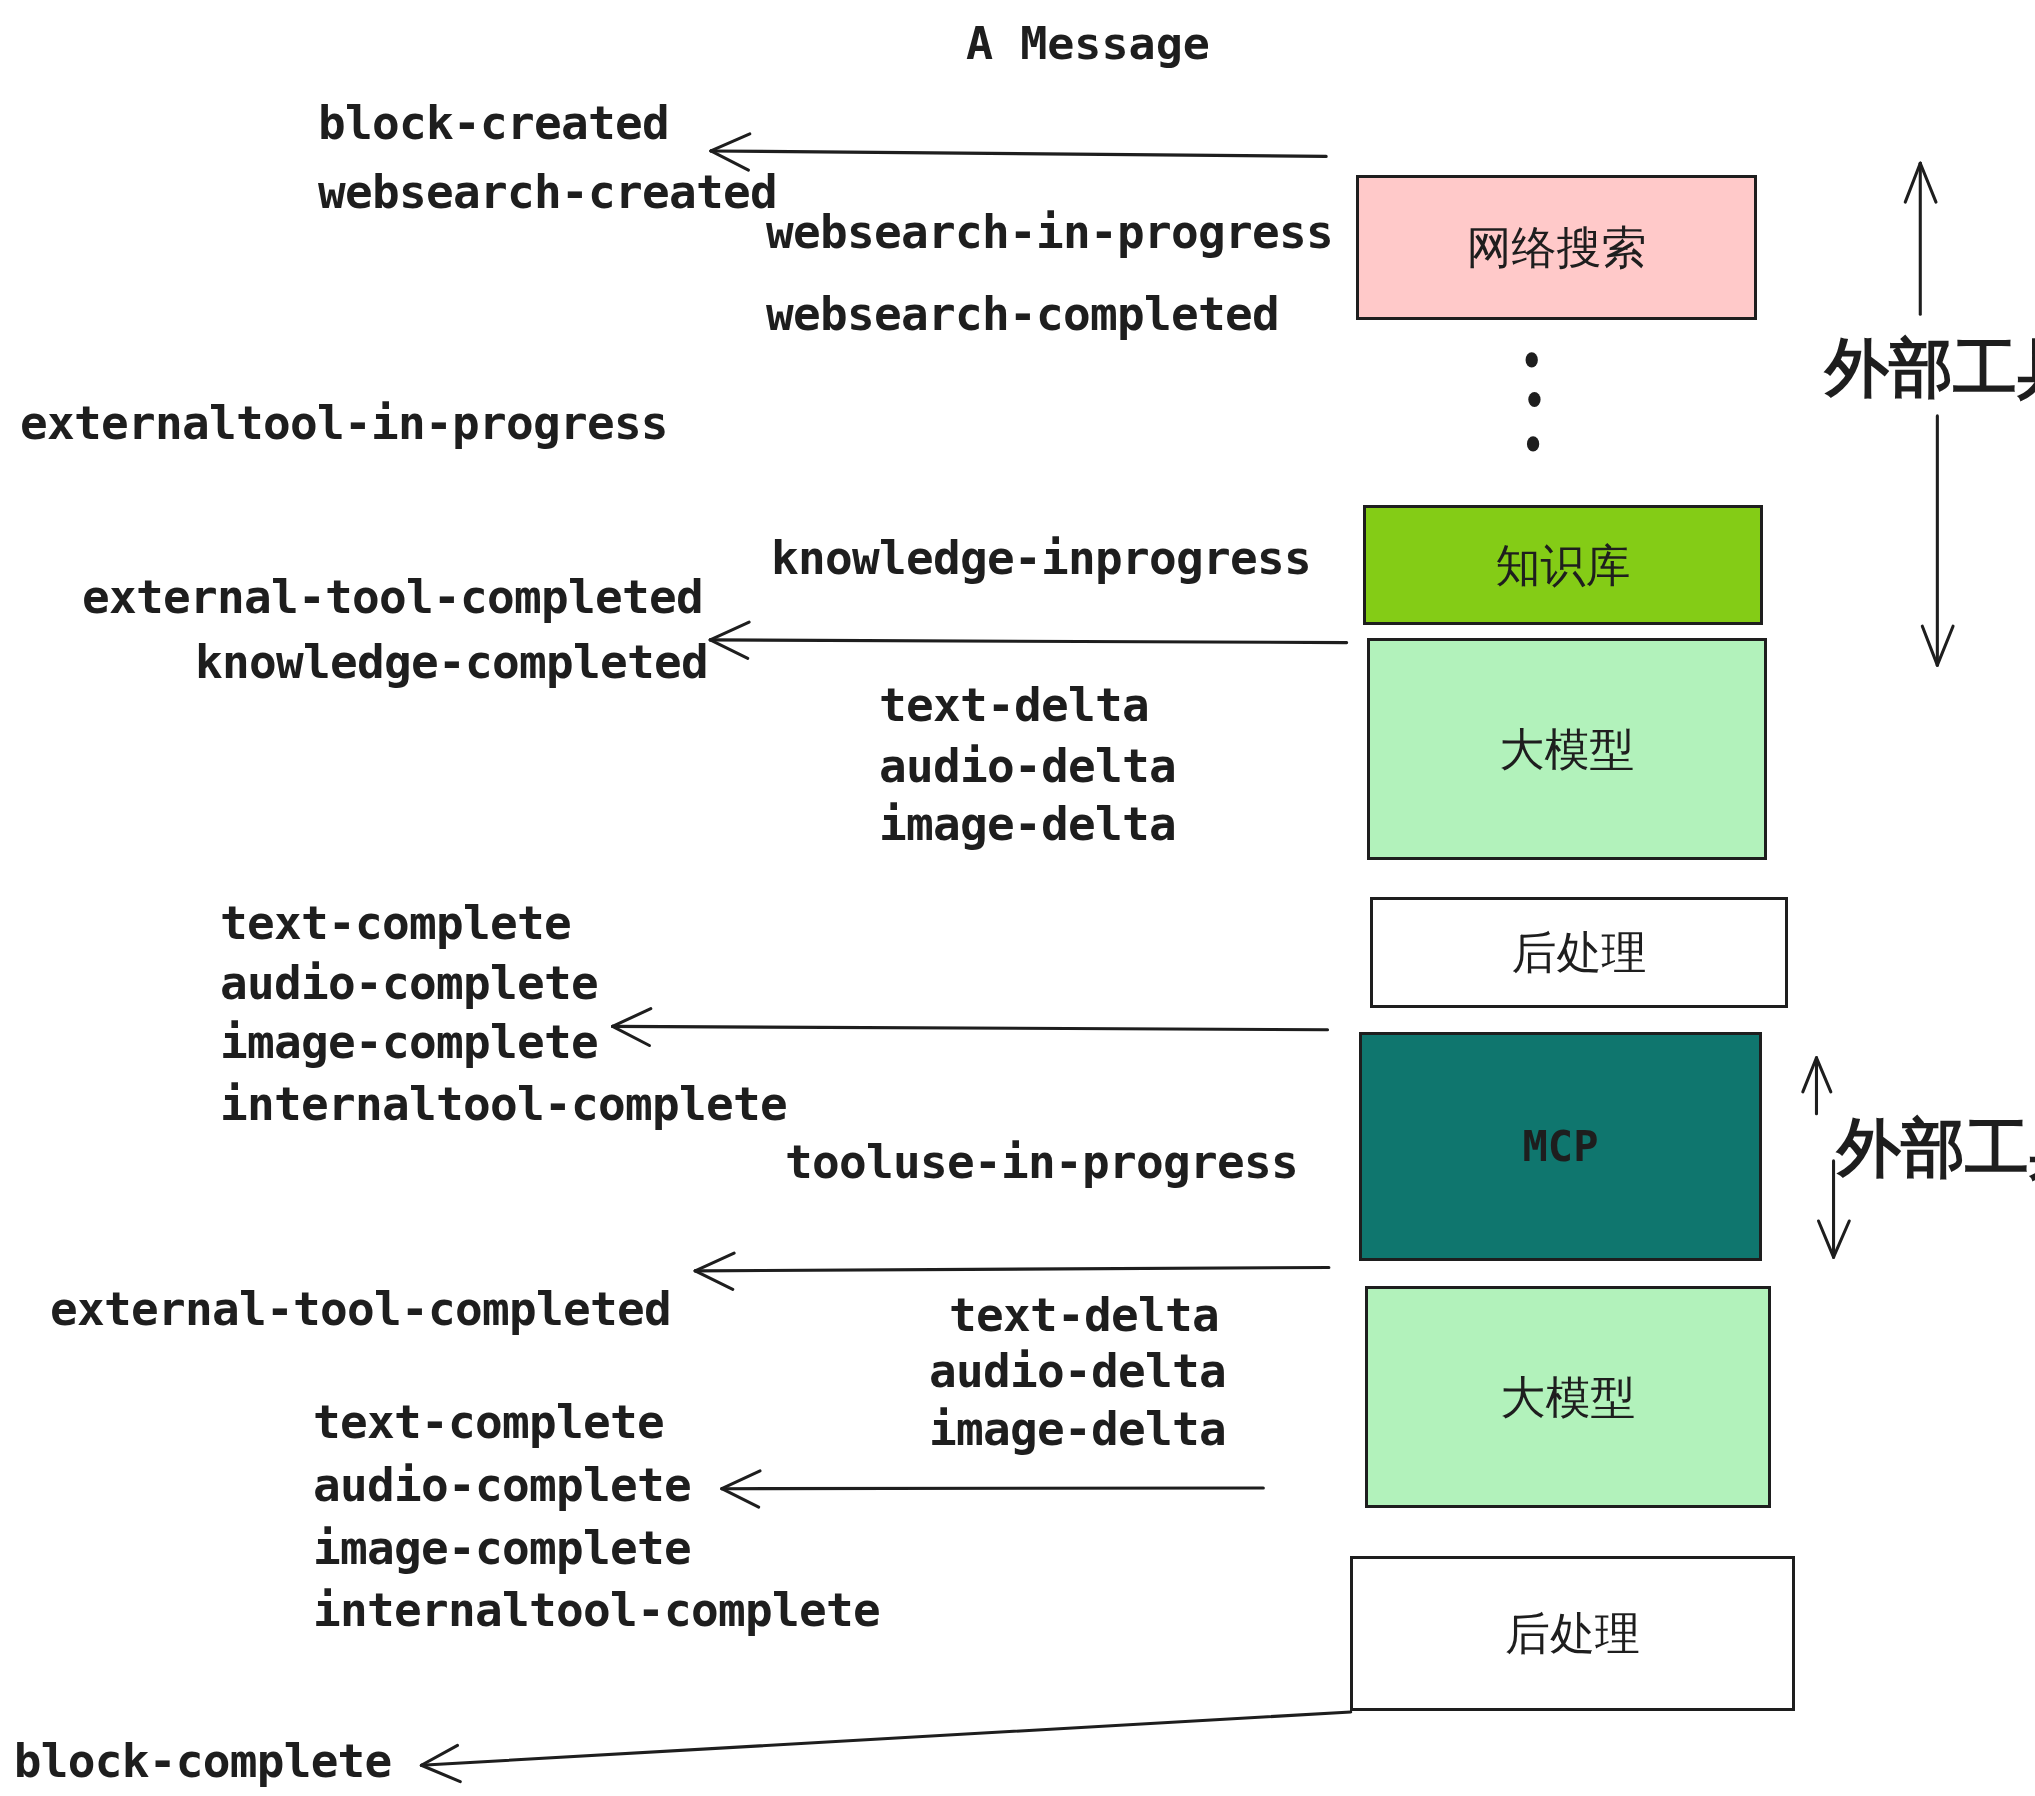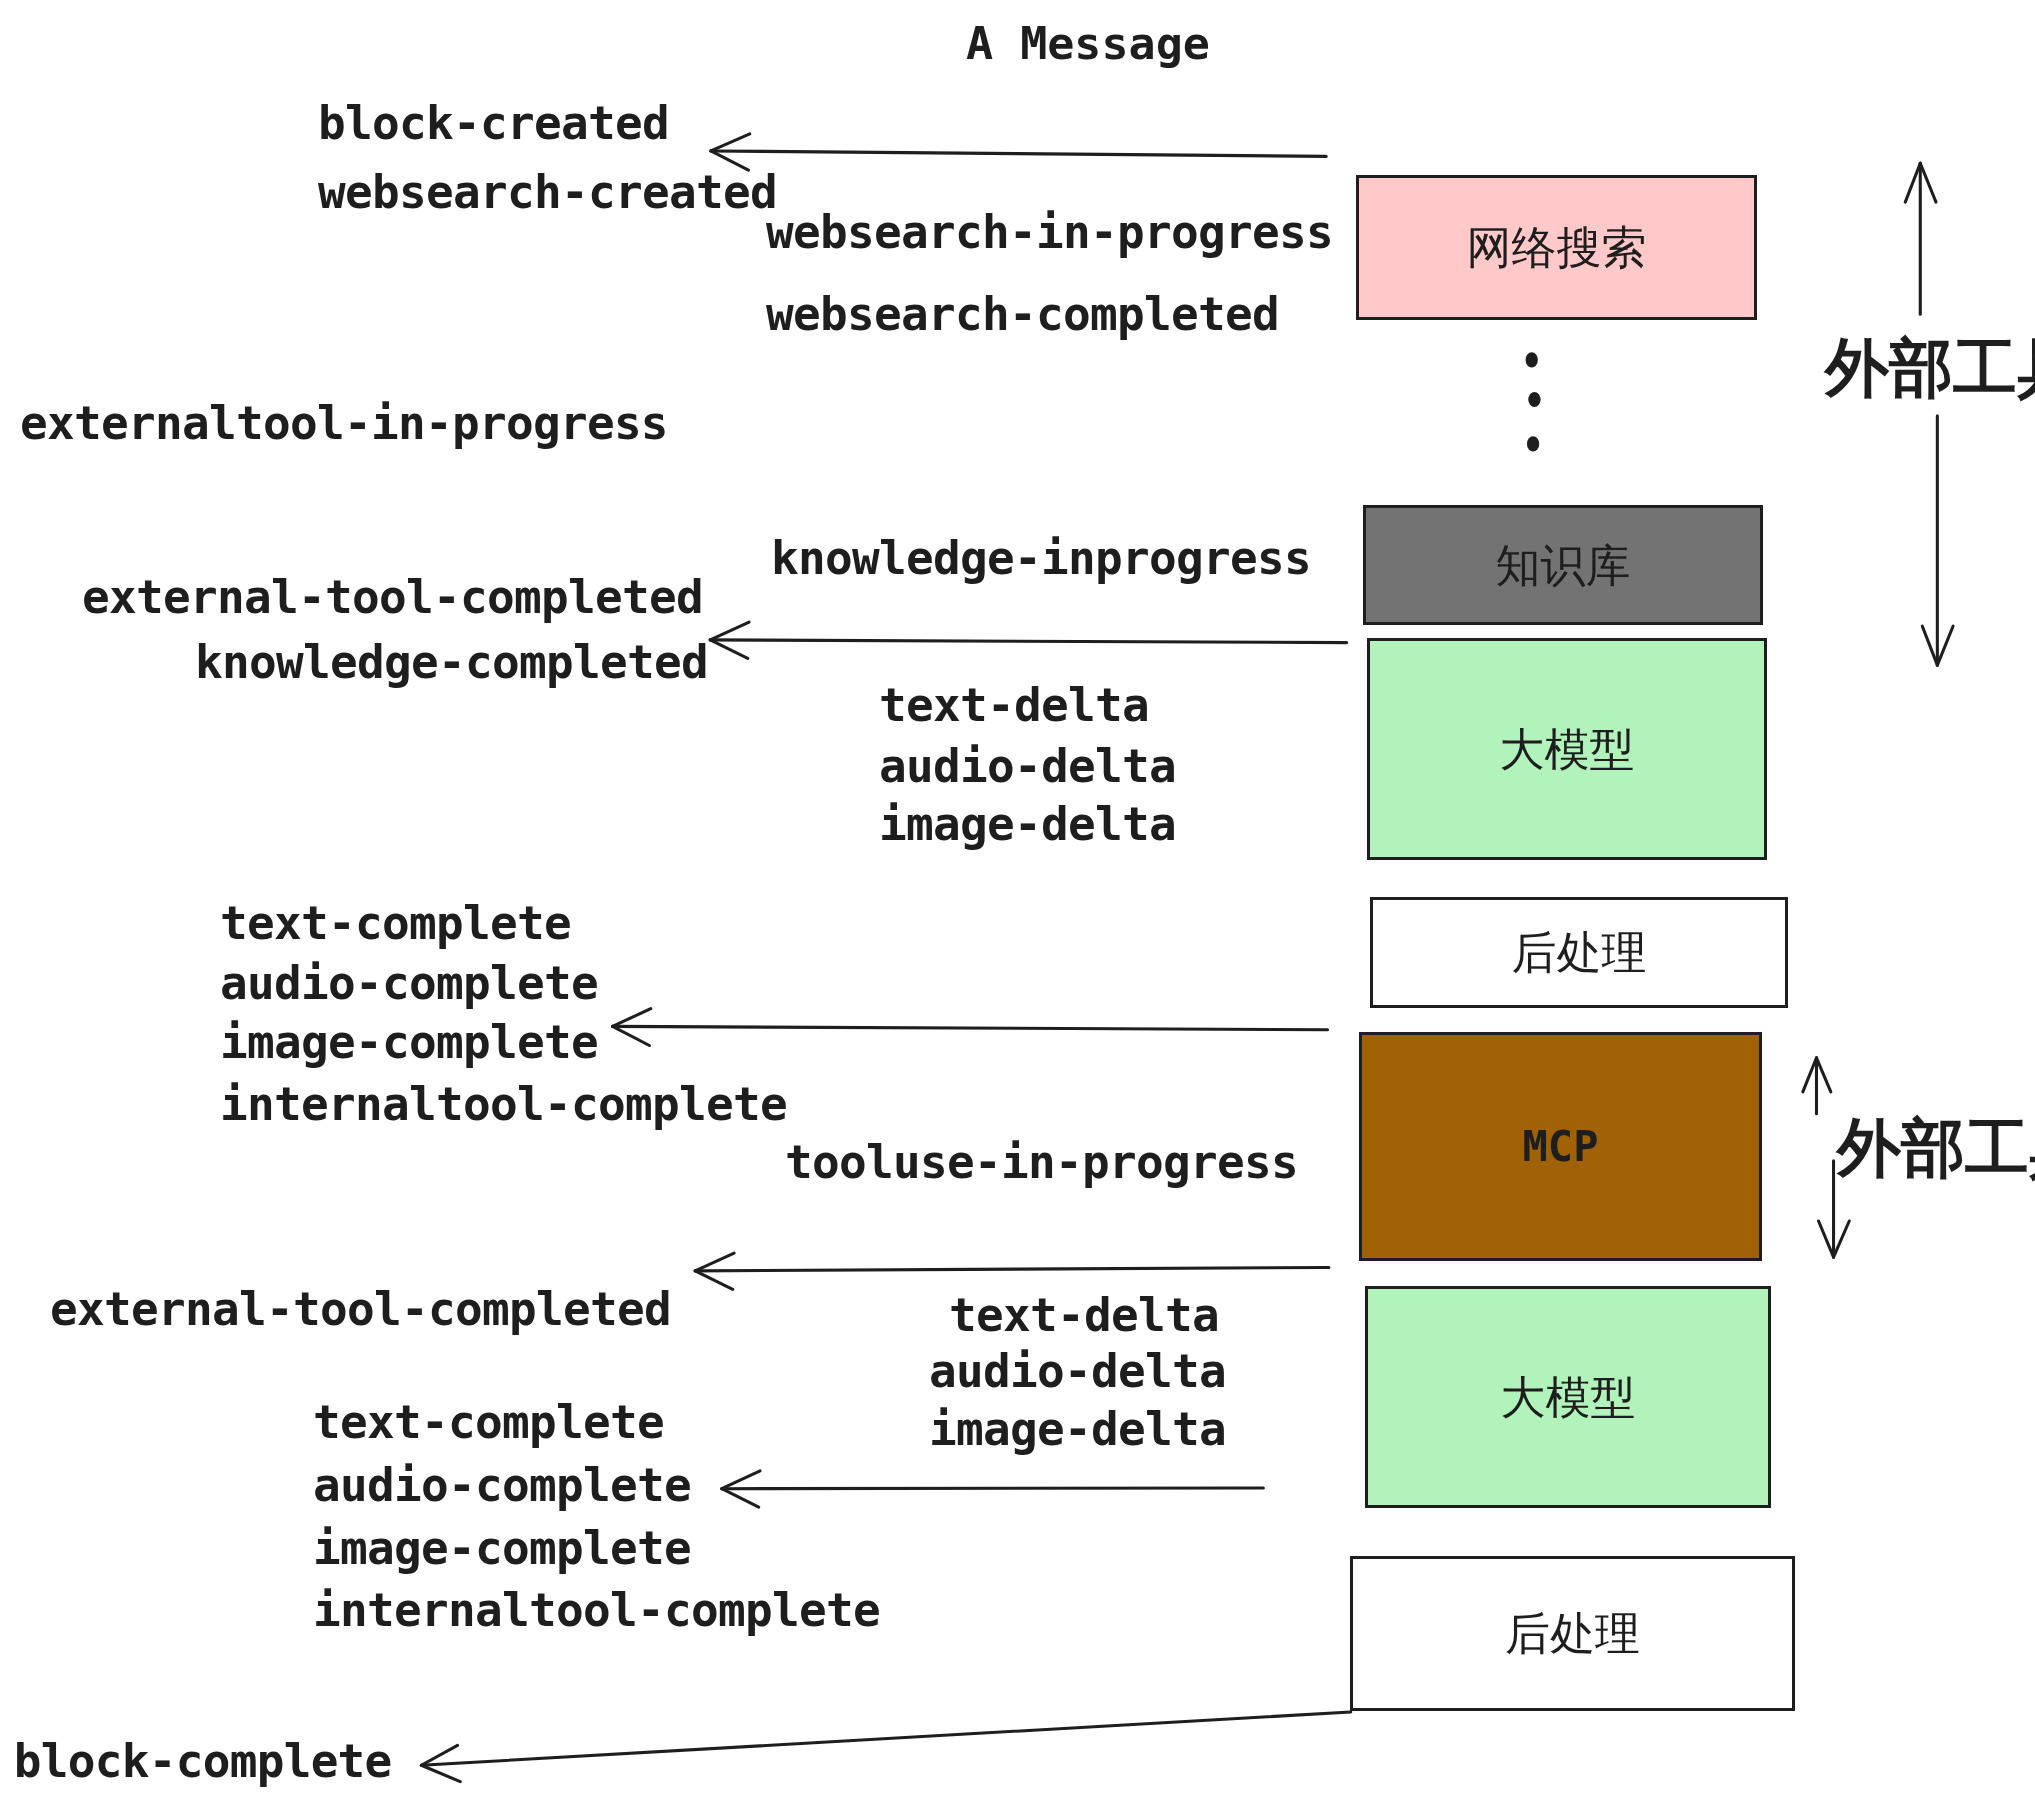--- a/index.html
+++ b/index.html
@@ -115,30 +115,30 @@
     <g fill="currentColor">
       <ellipse cx="2243" cy="527" rx="9" ry="11"></ellipse>
       <ellipse cx="2247" cy="585" rx="9" ry="11"></ellipse>
       <ellipse cx="2245" cy="650" rx="9" ry="11"></ellipse>
     </g>
   </svg>
 
   <div class="box" style="left: 1356px; top: 175px; width: 401px; height: 145px; background-color: rgb(255, 201, 201);">
     <span class="cjk">网络搜索</span>
   </div>
-  <div class="box" style="left: 1363px; top: 505px; width: 400px; height: 120px; background-color: #737373;">
+  <div class="box" style="left: 1363px; top: 505px; width: 400px; height: 120px; background-color: #84cc16;">
     <span class="cjk">知识库</span>
   </div>
   <div class="box" style="left: 1367px; top: 638px; width: 400px; height: 222px; background-color: rgb(178, 242, 187);">
     <span class="cjk">大模型</span>
   </div>
   <div class="box" style="left: 1370px; top: 897px; width: 418px; height: 111px; background-color: rgb(255, 255, 255);">
     <span class="cjk">后处理</span>
   </div>
-  <div class="box" style="left: 1359px; top: 1032px; width: 403px; height: 229px; background-color: #a16207;">
+  <div class="box" style="left: 1359px; top: 1032px; width: 403px; height: 229px; background-color: #0f766e;">
     <span class="mono-label">MCP</span>
   </div>
   <div class="box" style="left: 1365px; top: 1286px; width: 406px; height: 222px; background-color: rgb(178, 242, 187);">
     <span class="cjk">大模型</span>
   </div>
   <div class="box" style="left: 1350px; top: 1556px; width: 445px; height: 155px; background-color: rgb(255, 255, 255);">
     <span class="cjk">后处理</span>
   </div>
 
   <div class="side-label" style="left:1825px;top:336px;">外部工具</div>

